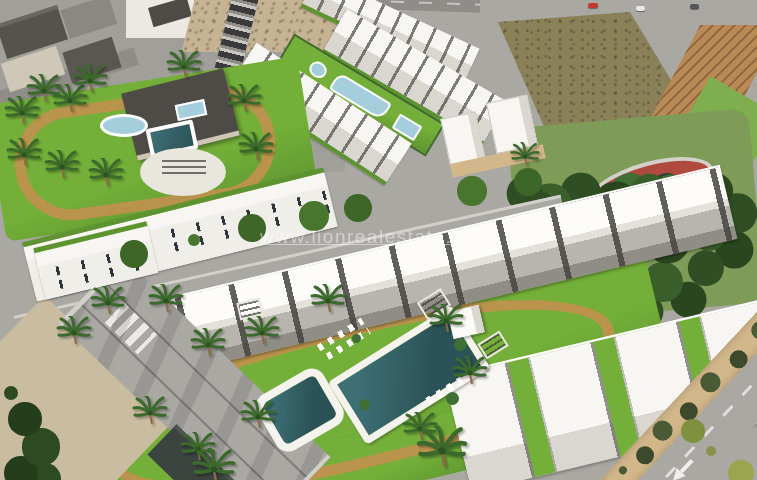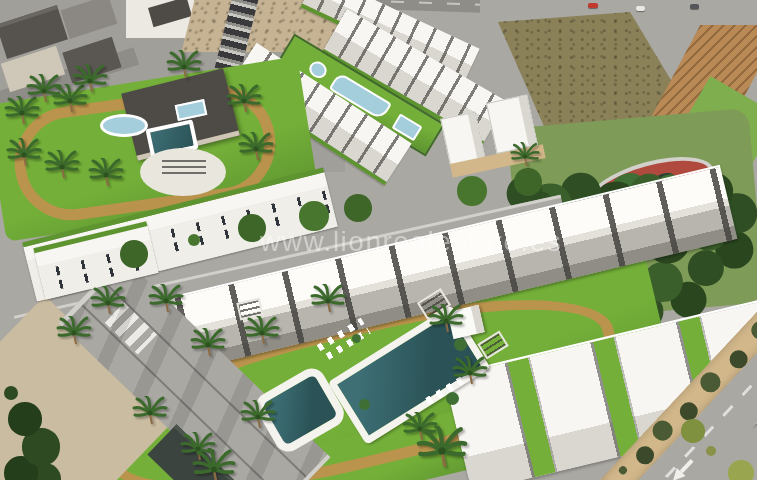--- a/index.html
+++ b/index.html
@@ -50,21 +50,21 @@
     box-shadow:14px 26px 0 10px #243d1b,30px 54px 0 12px #2e4a22,10px 80px 0 10px #243d1b,34px 86px 0 9px #2e4a22;}
   .dry-trees{width:10px;height:10px;border-radius:50%;background:#8a9148;
     box-shadow:30px 22px 0 8px #9aa64f,-18px -20px 0 7px #7f913f;}
   .scrub{background:var(--sand);
     box-shadow:inset 0 0 8px rgba(0,0,0,.2);}
   .scrub::after{content:"";position:absolute;left:8%;top:20%;width:8px;height:8px;border-radius:50%;background:#4a5a35;
     box-shadow:26px 6px 0 5px #3c4a2b,56px 2px 0 6px #4a5a35,88px 8px 0 5px #3c4a2b,124px 4px 0 6px #4a5a35,160px 9px 0 5px #3c4a2b,196px 5px 0 5px #4a5a35;}
   .palm{filter:drop-shadow(2px 2px 1px rgba(0,0,0,.3));}
   #palm-sym .fronds{stroke:var(--palm);}
   #palm-sym .trunk{stroke:var(--trunk);}
-  .watermark{color:rgba(255,255,255,.45);font-size:28px;letter-spacing:1.5px;white-space:nowrap;z-index:60;font-weight:400;}
+  .watermark{color:rgba(255,255,255,.45);font-size:19px;letter-spacing:1.5px;white-space:nowrap;z-index:60;font-weight:400;text-decoration:underline;}
   .car{border-radius:2px;box-shadow:0 1px 1px rgba(0,0,0,.4);}
   .lane-dash{background:repeating-linear-gradient(90deg,rgba(255,255,255,.8) 0 13px,transparent 13px 28px);}
   .crosswalk{background:repeating-linear-gradient(90deg,#eceae6 0 7px,transparent 7px 14px);}
   .shadow-overlay{background:repeating-linear-gradient(70deg,rgba(0,0,0,.10) 0 14px,transparent 14px 46px);}
 </style>
 </head>
 <body>
 
 <div class="scene">
 

